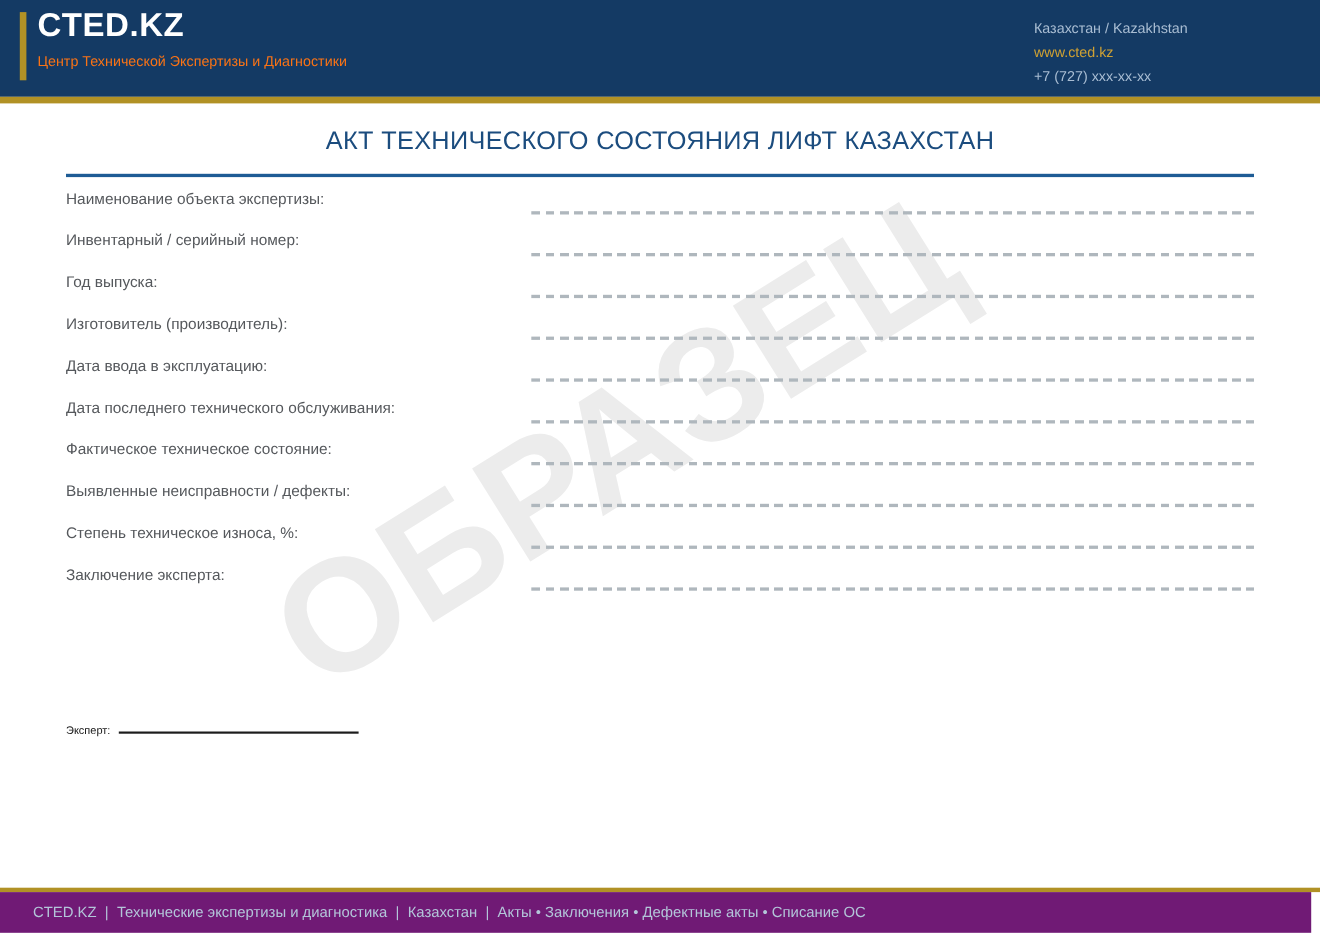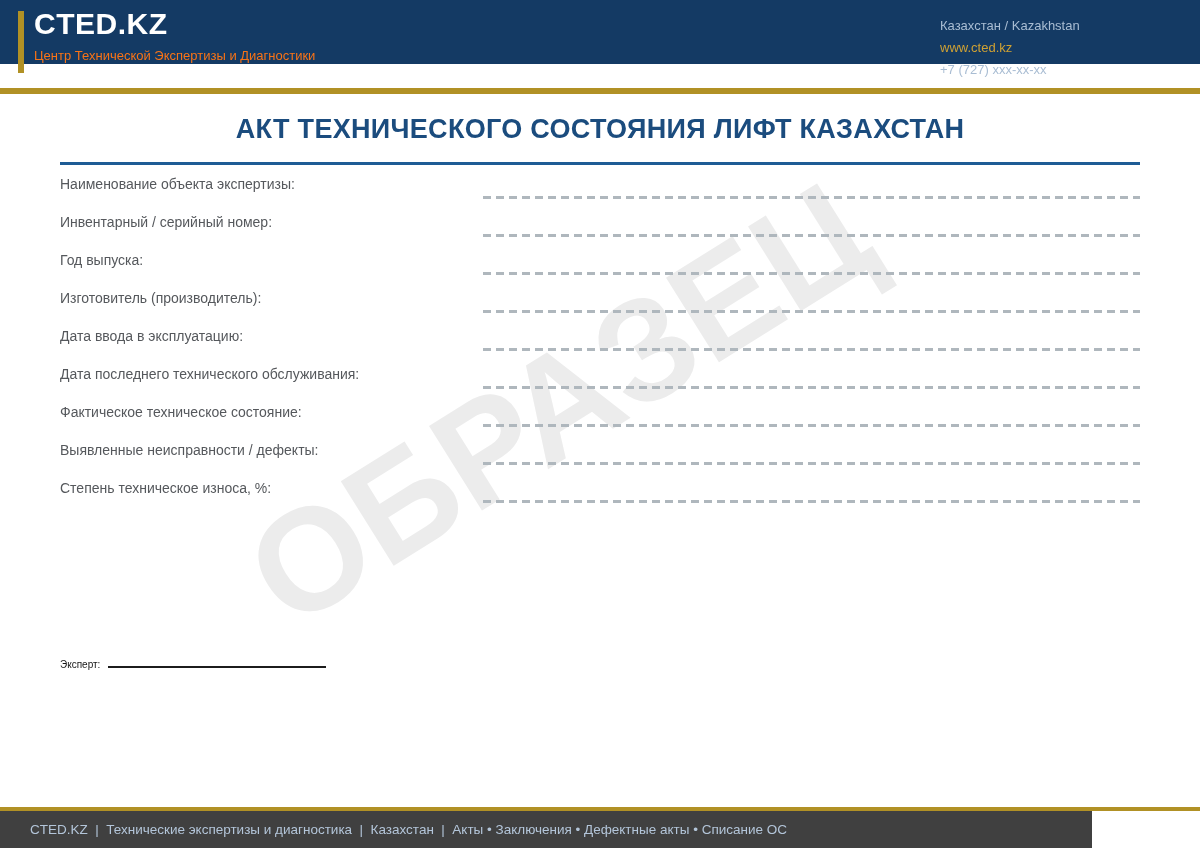--- a/index.html
+++ b/index.html
@@ -5,21 +5,21 @@
   * { margin: 0; padding: 0; box-sizing: border-box; }
   html, body { background: #ffffff; }
   body {
     font-family: "Liberation Sans", "DejaVu Sans", sans-serif;
     width: 1200px; height: 848px; position: relative; overflow: hidden;
   }
   .page { position: absolute; inset: 0; width: 1200px; height: 848px; background: #ffffff; }
 
   
   .site-header {
-    position: absolute; top: 0; left: 0; width: 1200px; height: 64px;
+    position: absolute; top: 0; left: 0; width: 1200px; height: 88px;
     background: #143A64;
   }
   .accent-bar {
     position: absolute; left: 18px; top: 11px; width: 6px; height: 62px;
     background: #B19125;
   }
   .logo {
     position: absolute; left: 34px; top: 7px;
     color: #ffffff; font-size: 30px; font-weight: bold; letter-spacing: 0.5px;
   }
@@ -43,21 +43,21 @@
     position: absolute; left: 160px; top: 320px; width: 800px;
     text-align: center; transform: rotate(-32deg);
     font-size: 145px; font-weight: bold; color: #ECECEC;
     z-index: 0; pointer-events: none; white-space: nowrap;
   }
 
   
   .doc { position: absolute; top: 94px; left: 0; width: 1200px; z-index: 1; }
   .doc-title {
     margin-top: 20px; text-align: center;
-    color: #1B4C7E; font-size: 27px; font-weight: bold; letter-spacing: 0.3px;
+    color: #1B4C7E; font-size: 23px; font-weight: normal; letter-spacing: 0.3px;
   }
   .title-rule {
     margin: 17px 60px 0 60px; height: 3px; background: #1E5C95;
   }
   .fields { margin: 0 60px; }
   .field-row { position: relative; height: 38px; }
   .field-label {
     position: absolute; left: 0; top: 50%; transform: translateY(-50%);
     color: #55585C; font-size: 14px; white-space: nowrap;
   }
@@ -78,22 +78,22 @@
   .sig-line.expert { width: 218px; }
   .sig-line.position { width: 196px; }
   .sig-line.date { width: 122px; margin-right: 8px; }
 
   
   .footer-gold {
     position: absolute; left: 0; top: 807px; width: 1200px; height: 4px;
     background: #B19125;
   }
   .footer-bar {
-    position: absolute; left: 0; top: 811px; width: 1092px; height: 37px;
-    background: #404040;
+    position: absolute; left: 0; top: 811px; width: 1192px; height: 37px;
+    background: #701a75;
     padding-left: 12px;
   }
   .footer-text {
     position: absolute; left: 30px; top: 0; height: 37px; line-height: 37px;
     color: #B3C5D9; font-size: 13.5px; white-space: pre;
   }
 </style>
 </head>
 <body>
 
@@ -147,20 +147,24 @@
         <span class="field-line"></span>
       </div>
       <div class="field-row">
         <span class="field-label">Выявленные неисправности / дефекты:</span>
         <span class="field-line"></span>
       </div>
       <div class="field-row">
         <span class="field-label">Степень техническое износа, %:</span>
         <span class="field-line"></span>
       </div>
+      <div class="field-row">
+        <span class="field-label">Заключение эксперта:</span>
+        <span class="field-line"></span>
+      </div>
     </div>
   </main>
 
   <section class="sig">
     <div class="sig-row">
       <span class="sig-left">
         <span>Эксперт:</span><span class="sig-line expert"></span>
       </span>
     </div>
   </section>

